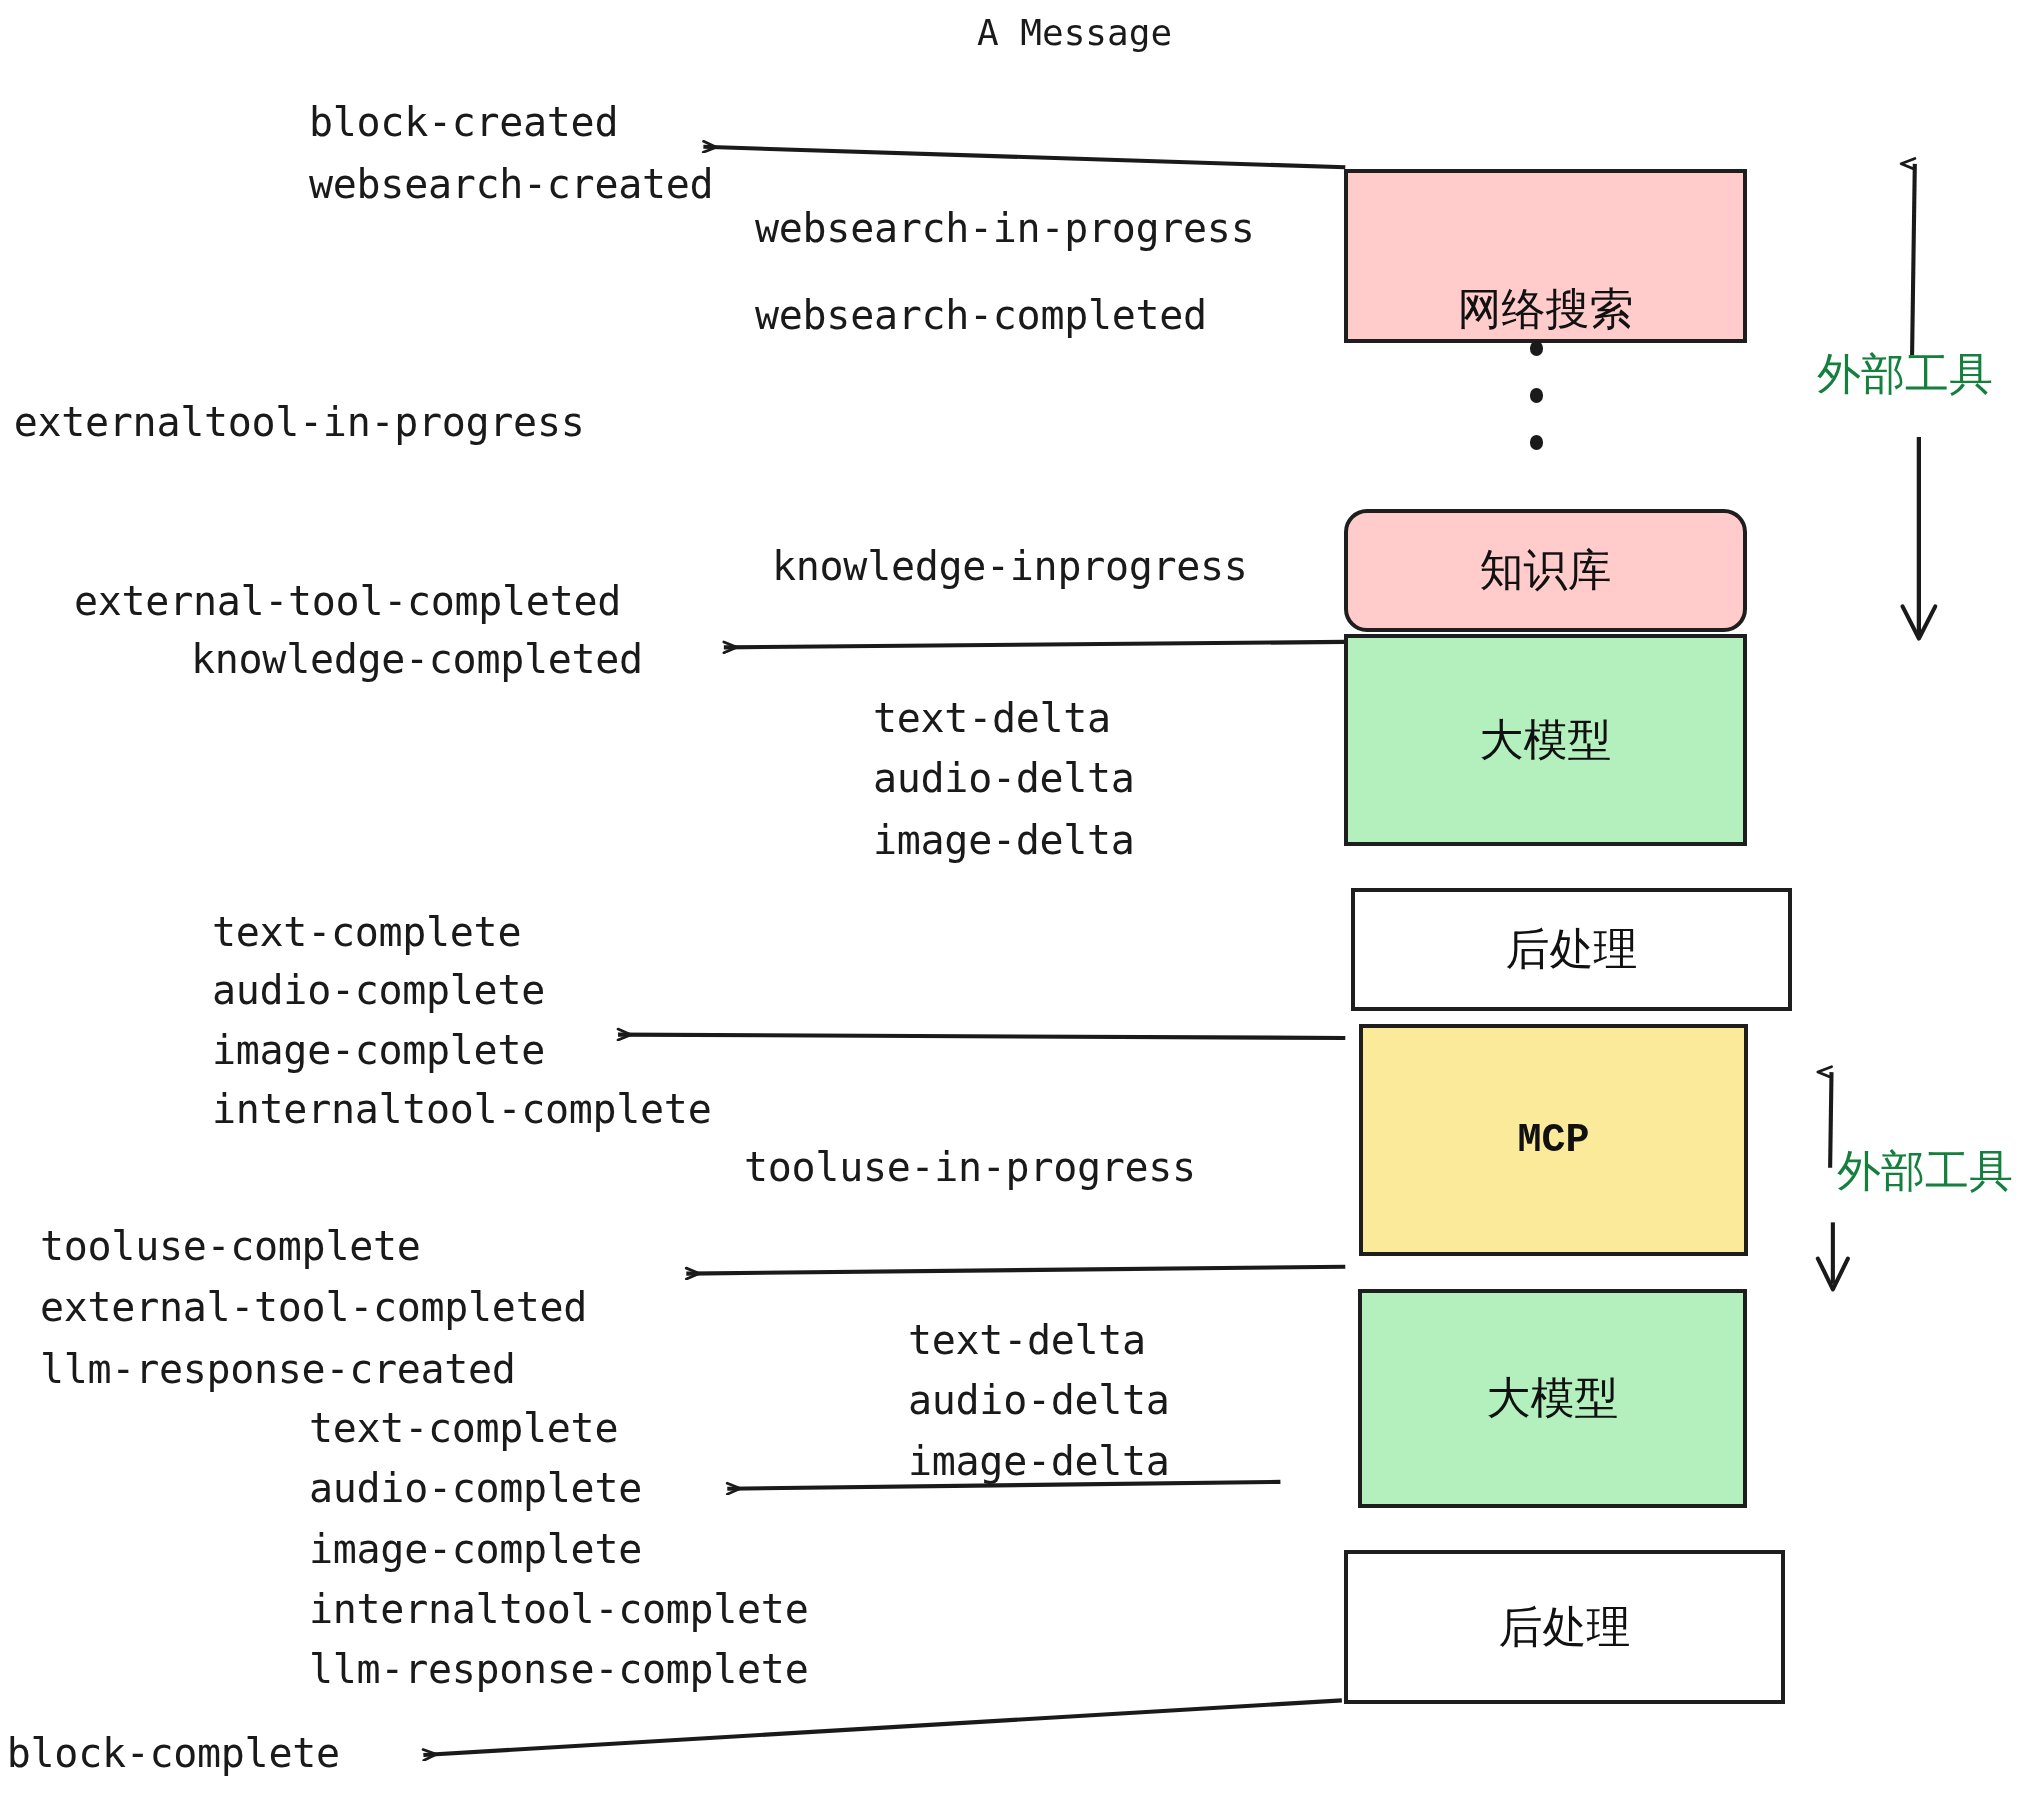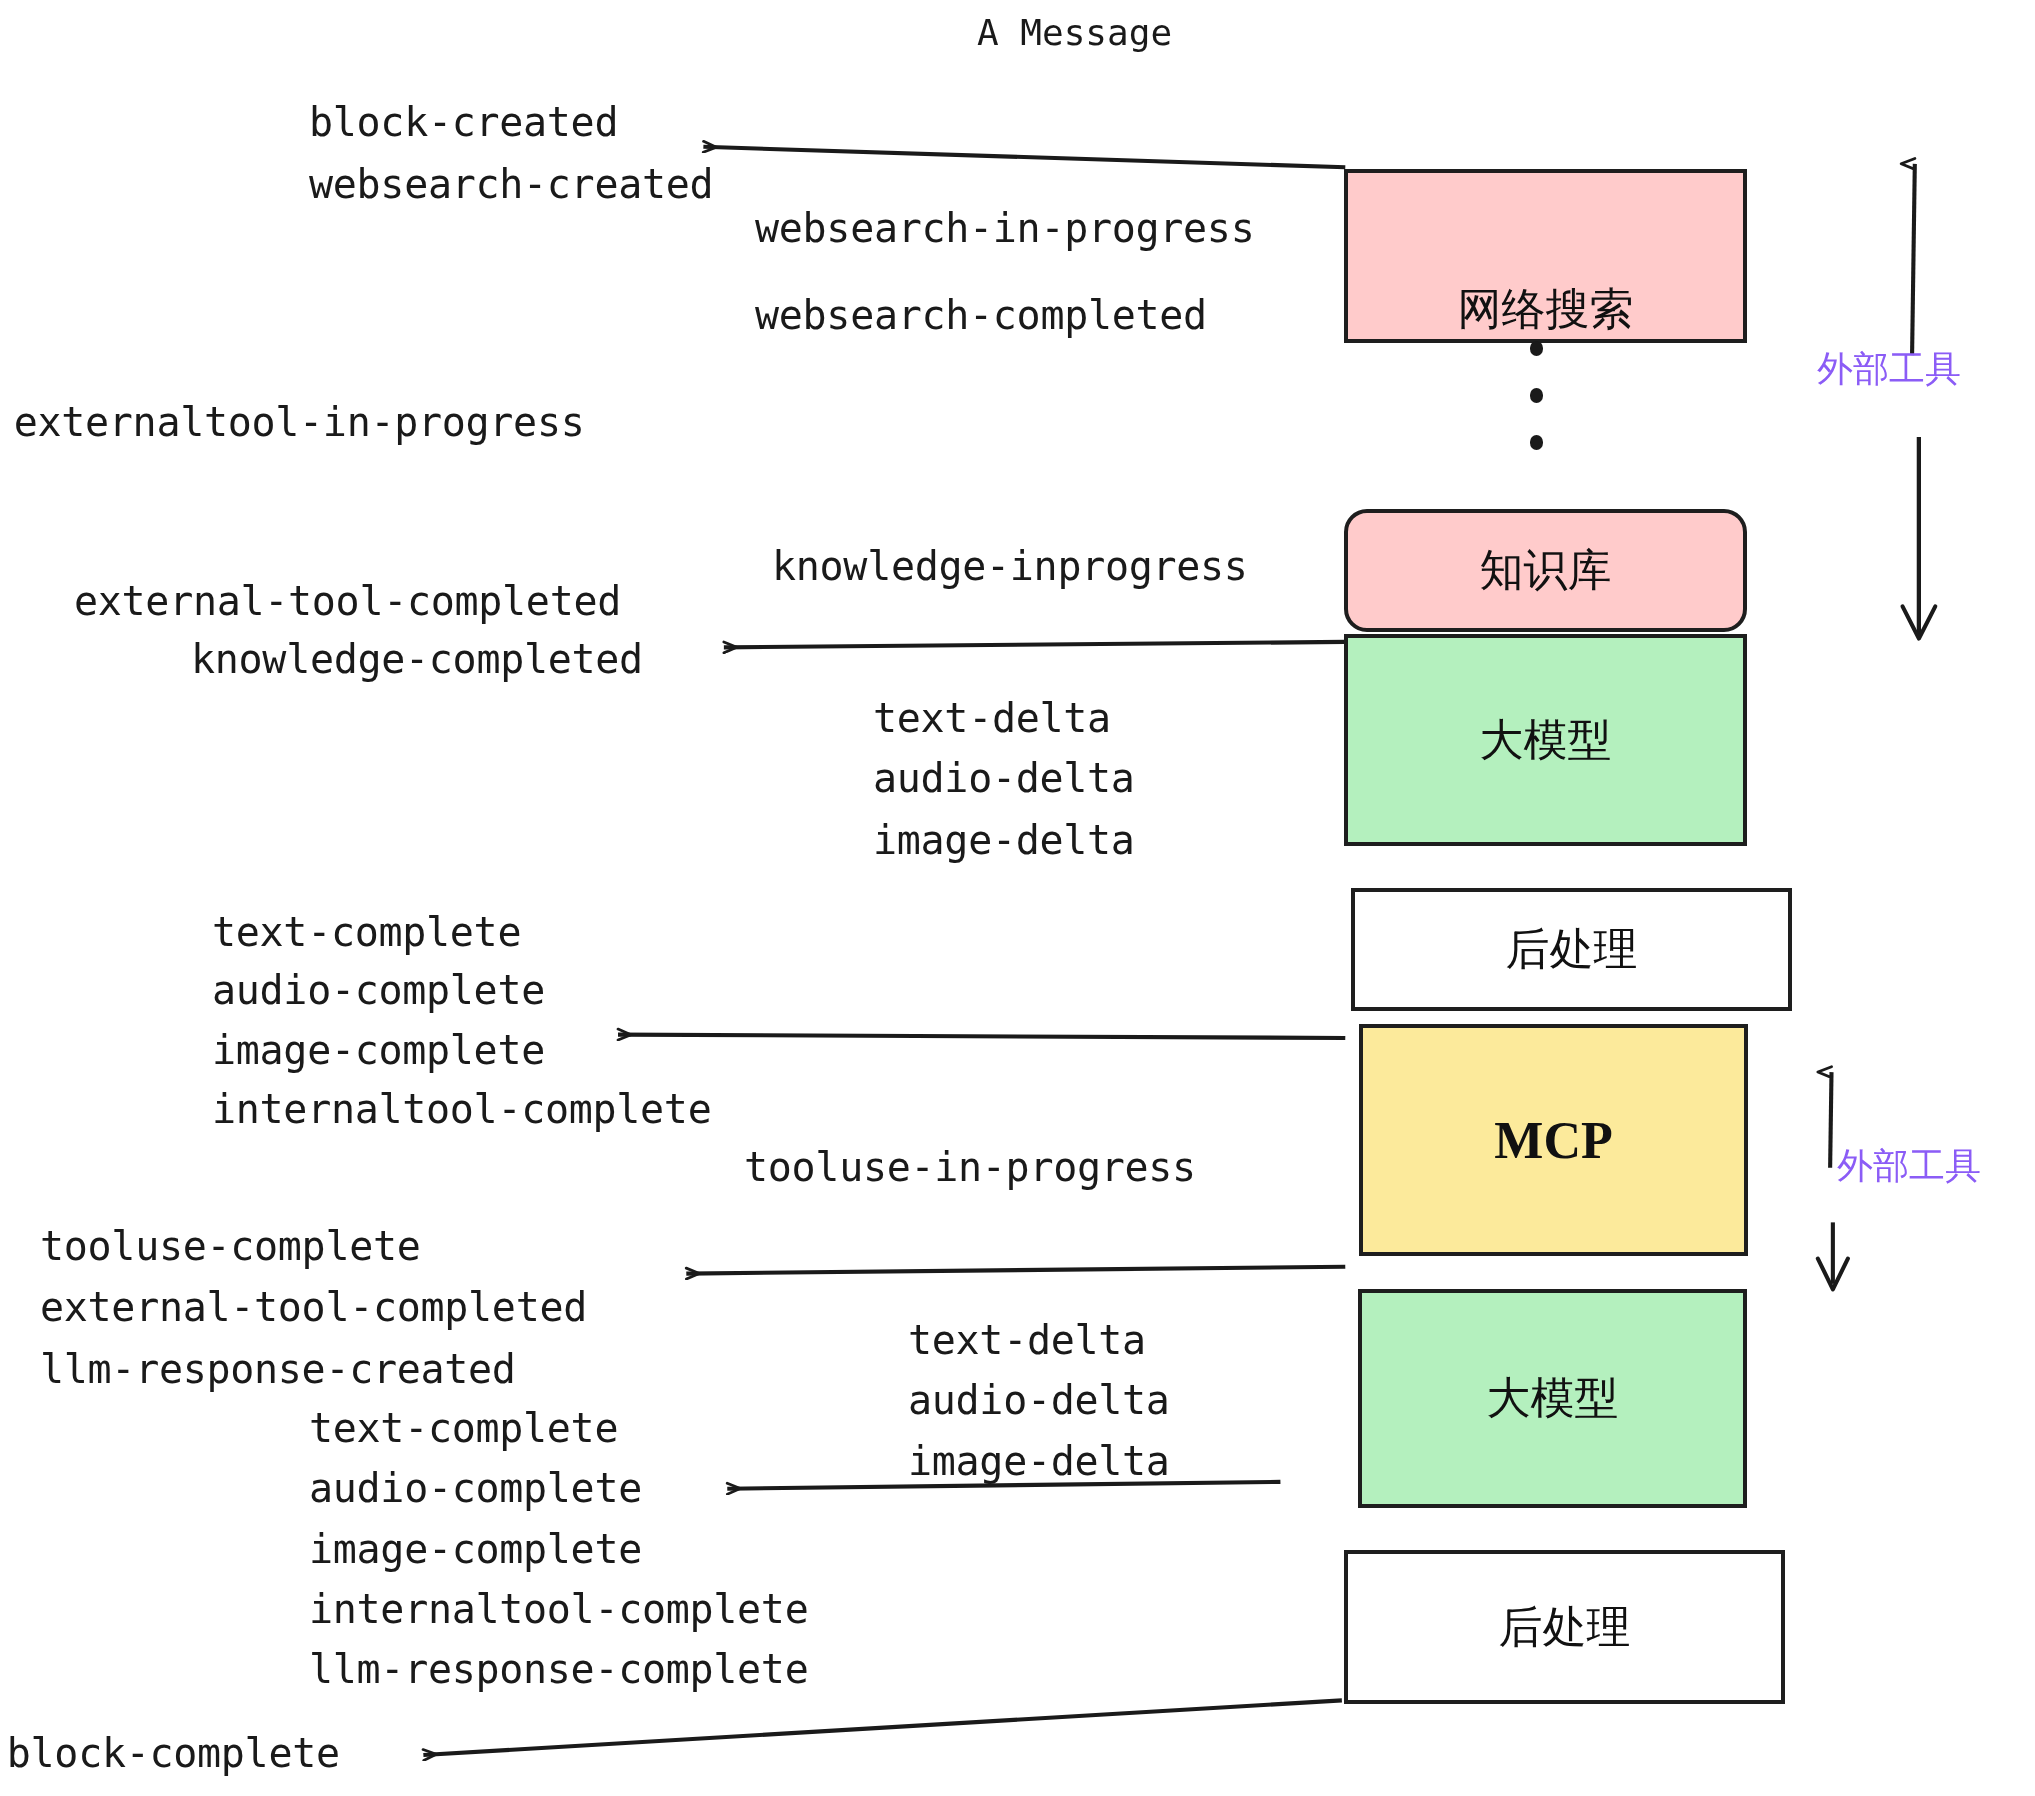--- a/index.html
+++ b/index.html
@@ -47,22 +47,22 @@
     box-sizing: border-box;
     border: 4.8px solid #1e1e1e;
     display: flex;
     align-items: center;
     justify-content: center;
     font-family: "DejaVu Sans", "Liberation Sans", sans-serif;
     font-size: 44px;
     color: #111111;
   }
   .node.mono {
-    font-family: Liberation Serif, serif;
-    font-size: 52px;
+    font-family: Liberation Mono, monospace;
+    font-size: 40px;
     font-weight: bold;
   }
 
   
   .dots {
     position: absolute;
     display: flex;
     flex-direction: column;
     align-items: center;
     justify-content: space-between;
@@ -81,23 +81,23 @@
     left: 0;
     top: 0;
     width: 2035px;
     height: 1796px;
     pointer-events: none;
   }
 
   .side-label {
     position: absolute;
     font-family: "DejaVu Sans", "Liberation Sans", sans-serif;
-    font-size: 36px;
+    font-size: 44px;
     white-space: nowrap;
-    color: #8b5cf6;
+    color: #15803d;
   }
 </style>
 </head>
 <body>
 
 <div id="canvas">
 
   <div class="title" style="left:977px; top:12.3px;">A Message</div>
 
   <svg id="arrows" viewBox="0 0 2980 2630">

